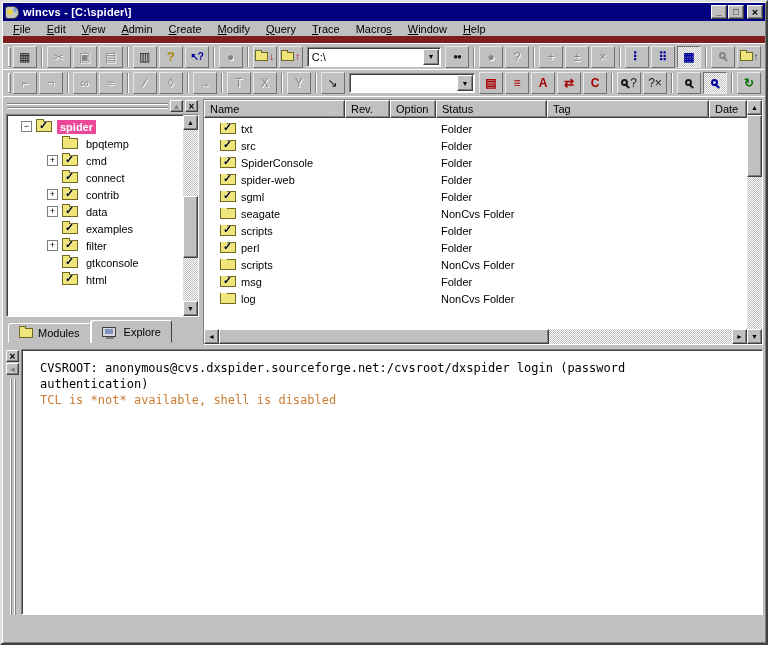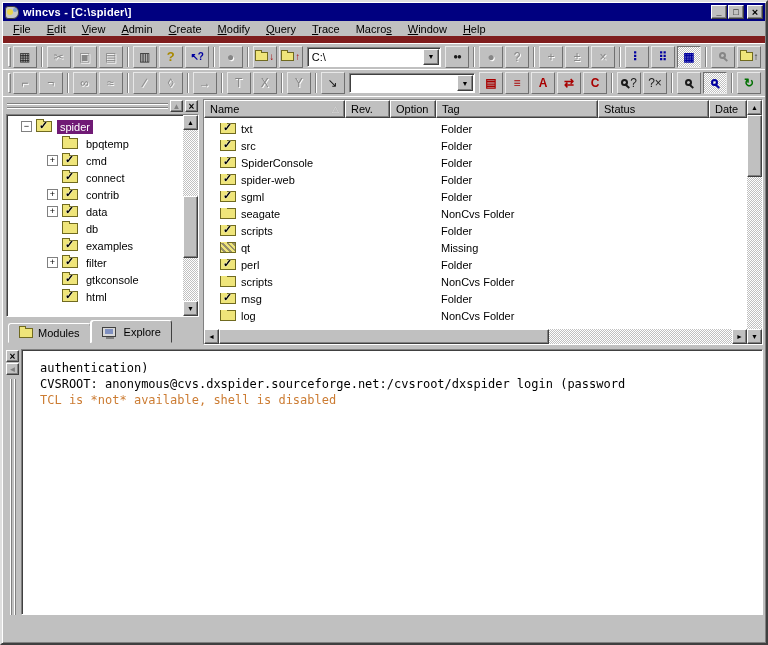--- a/index.html
+++ b/index.html
@@ -76,21 +76,21 @@
   .titem[data-level="1"] { padding-left:40px; }
   .texp { width:11px; height:11px; flex:0 0 11px; margin-right:4px; border:1px solid #808080; background:#fff; font-size:9px; line-height:9px; text-align:center; color:#000; }
   .texp[data-exp="none"] { visibility:hidden; }
   .texp[data-exp="plus"]::before { content:"+"; }
   .texp[data-exp="minus"]::before { content:"−"; }
   .tfold, .lfold { width:16px; height:11px; flex:0 0 16px; background:#efe57a; border:1px solid #706a20; position:relative; margin-right:5px; }
   .tfold::before, .lfold::before { content:""; position:absolute; top:-3px; left:-1px; width:6px; height:2px; background:#efe57a; border:1px solid #706a20; border-bottom:none; }
   .chk { position:absolute; left:2px; top:-3px; font-size:11px; font-weight:bold; color:#000; text-shadow:0 0 1px #fff,0 0 1px #fff; }
   [data-kind="folder-missing"] { background:repeating-linear-gradient(45deg,#efe57a 0 2px,#98916a 2px 4px); }
   .tlabel { padding:1px 3px; }
-  .tlabel.selected { background:#701a75; color:#fff; }
+  .tlabel.selected { background:#ec4899; color:#fff;font-weight:bold; }
   .vscroll { width:15px; flex:0 0 15px; display:flex; flex-direction:column;
     background-image:linear-gradient(45deg,#fff 25%,transparent 25%,transparent 75%,#fff 75%),linear-gradient(45deg,#fff 25%,transparent 25%,transparent 75%,#fff 75%);
     background-size:2px 2px; background-position:0 0,1px 1px; background-color:#c0c0c0; }
   .sbtn { width:15px; height:15px; flex:0 0 15px; background:#c0c0c0; border:1px solid; border-color:#fff #404040 #404040 #fff;
     box-shadow:inset -1px -1px 0 #808080; font-size:7px; display:flex; align-items:center; justify-content:center; color:#000; }
   .sthumb { background:#c0c0c0; border:1px solid; border-color:#fff #404040 #404040 #fff; box-shadow:inset -1px -1px 0 #808080; }
   .sspace { flex:1; }
   .tree-thumb { height:62px; margin-top:66px; }
   .tabs { height:28px; flex:0 0 28px; display:flex; align-items:flex-end; padding:2px 0 2px 3px; }
   .tab { height:20px; display:flex; align-items:center; gap:5px; padding:0 10px; background:#c0c0c0;
@@ -472,25 +472,20 @@
             </div>
 
             <div class="titem" data-name="tree-item" data-level="1">
               <span class="texp" data-name="tree-expander" data-exp="plus"></span>
               <span class="tfold" data-name="folder-icon" data-kind="folder-check">
                 <span class="chk" data-name="checkmark-icon">✓</span>
               </span>
               <span class="tlabel">data</span>
             </div>
 
-            <div class="titem" data-name="tree-item" data-level="1">
-              <span class="texp" data-name="tree-expander" data-exp="none"></span>
-              <span class="tfold" data-name="folder-icon" data-kind="folder-plain"></span>
-              <span class="tlabel">db</span>
-            </div>
 
 
             <div class="titem" data-name="tree-item" data-level="1">
               <span class="texp" data-name="tree-expander" data-exp="none"></span>
               <span class="tfold" data-name="folder-icon" data-kind="folder-check">
                 <span class="chk" data-name="checkmark-icon">✓</span>
               </span>
               <span class="tlabel">examples</span>
             </div>
 
@@ -541,22 +536,22 @@
 
     <div class="rightpane" data-name="file-list-pane">
       <div class="listcol">
         <div class="lhead" data-name="list-header">
           <span class="hcell hc0" data-name="column-header-name">
               <span>Name</span>
               <span class="sort" data-name="sort-asc-icon">△</span>
             </span>
           <span class="hcell hc1" data-name="column-header-rev">Rev.</span>
           <span class="hcell hc2" data-name="column-header-option">Option</span>
+          <span class="hcell hc3" data-name="column-header-status">Status</span>
           <span class="hcell hc4" data-name="column-header-tag">Tag</span>
-          <span class="hcell hc3" data-name="column-header-status">Status</span>
           <span class="hcell hc5" data-name="column-header-date">Date</span>
         </div>
         <div class="lrows" data-name="file-list">
 
             <div class="lrow" data-name="list-row">
               <span class="lc-name">
                 <span class="lfold" data-name="folder-icon" data-kind="folder-check">
                   <span class="chk" data-name="checkmark-icon">✓</span>
                 </span>
                 <span>txt</span>
@@ -643,31 +638,20 @@
                 </span>
                 <span>scripts</span>
               </span>
               <span class="lc-rev"></span>
               <span class="lc-opt"></span>
               <span class="lc-status" data-name="status-cell">Folder</span>
               <span class="lc-tag"></span>
               <span class="lc-date"></span>
             </div>
 
-            <div class="lrow" data-name="list-row">
-              <span class="lc-name">
-                <span class="lfold" data-name="folder-icon" data-kind="folder-missing"></span>
-                <span>qt</span>
-              </span>
-              <span class="lc-rev"></span>
-              <span class="lc-opt"></span>
-              <span class="lc-status" data-name="status-cell">Missing</span>
-              <span class="lc-tag"></span>
-              <span class="lc-date"></span>
-            </div>
 
             <div class="lrow" data-name="list-row">
               <span class="lc-name">
                 <span class="lfold" data-name="folder-icon" data-kind="folder-check">
                   <span class="chk" data-name="checkmark-icon">✓</span>
                 </span>
                 <span>perl</span>
               </span>
               <span class="lc-rev"></span>
               <span class="lc-opt"></span>
@@ -734,22 +718,22 @@
     <div class="congrip" data-name="console-gripper">
       <span class="minibtn x" data-name="close-console-icon">×</span>
       <span class="minibtn" data-name="collapse-console-icon">◄</span>
       <span class="vlines" data-name="gripper-lines">
           <div></div>
           <div></div>
         </span>
     </div>
     <div class="context" data-name="console-output">
 
+        <div class="conline" data-name="console-line" data-color="black">CVSROOT: anonymous@cvs.dxspider.sourceforge.net:/cvsroot/dxspider login (password</div>
+
         <div class="conline" data-name="console-line" data-color="black">authentication)</div>
-
-        <div class="conline" data-name="console-line" data-color="black">CVSROOT: anonymous@cvs.dxspider.sourceforge.net:/cvsroot/dxspider login (password</div>
 
         <div class="conline" data-name="console-line" data-color="orange">TCL is *not* available, shell is disabled</div>
       </div>
   </div>
 
 
 </div>
 
 </body></html>

